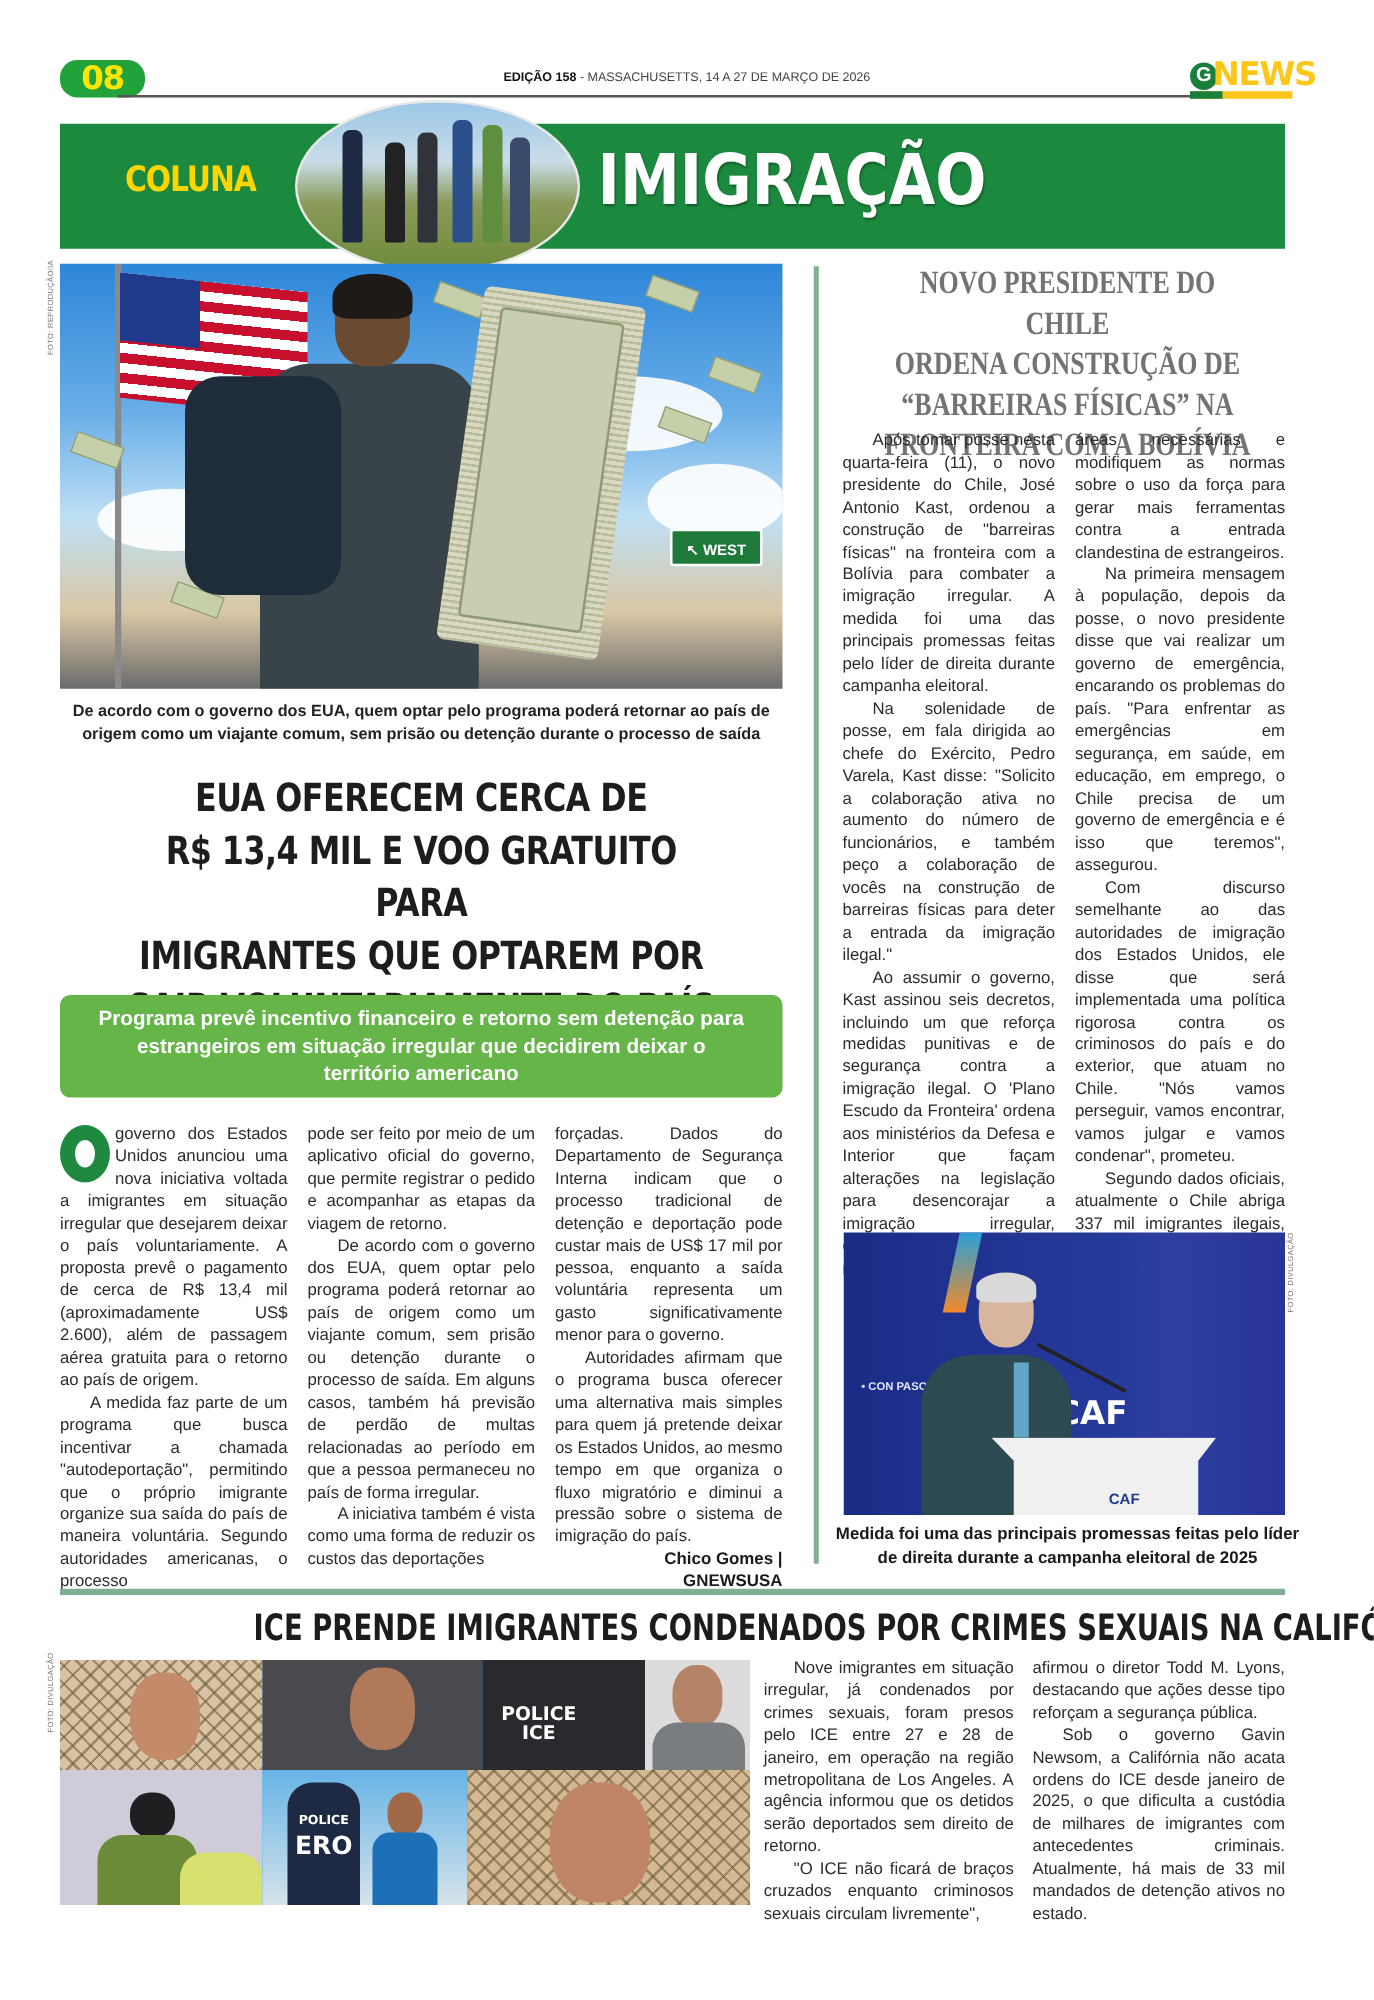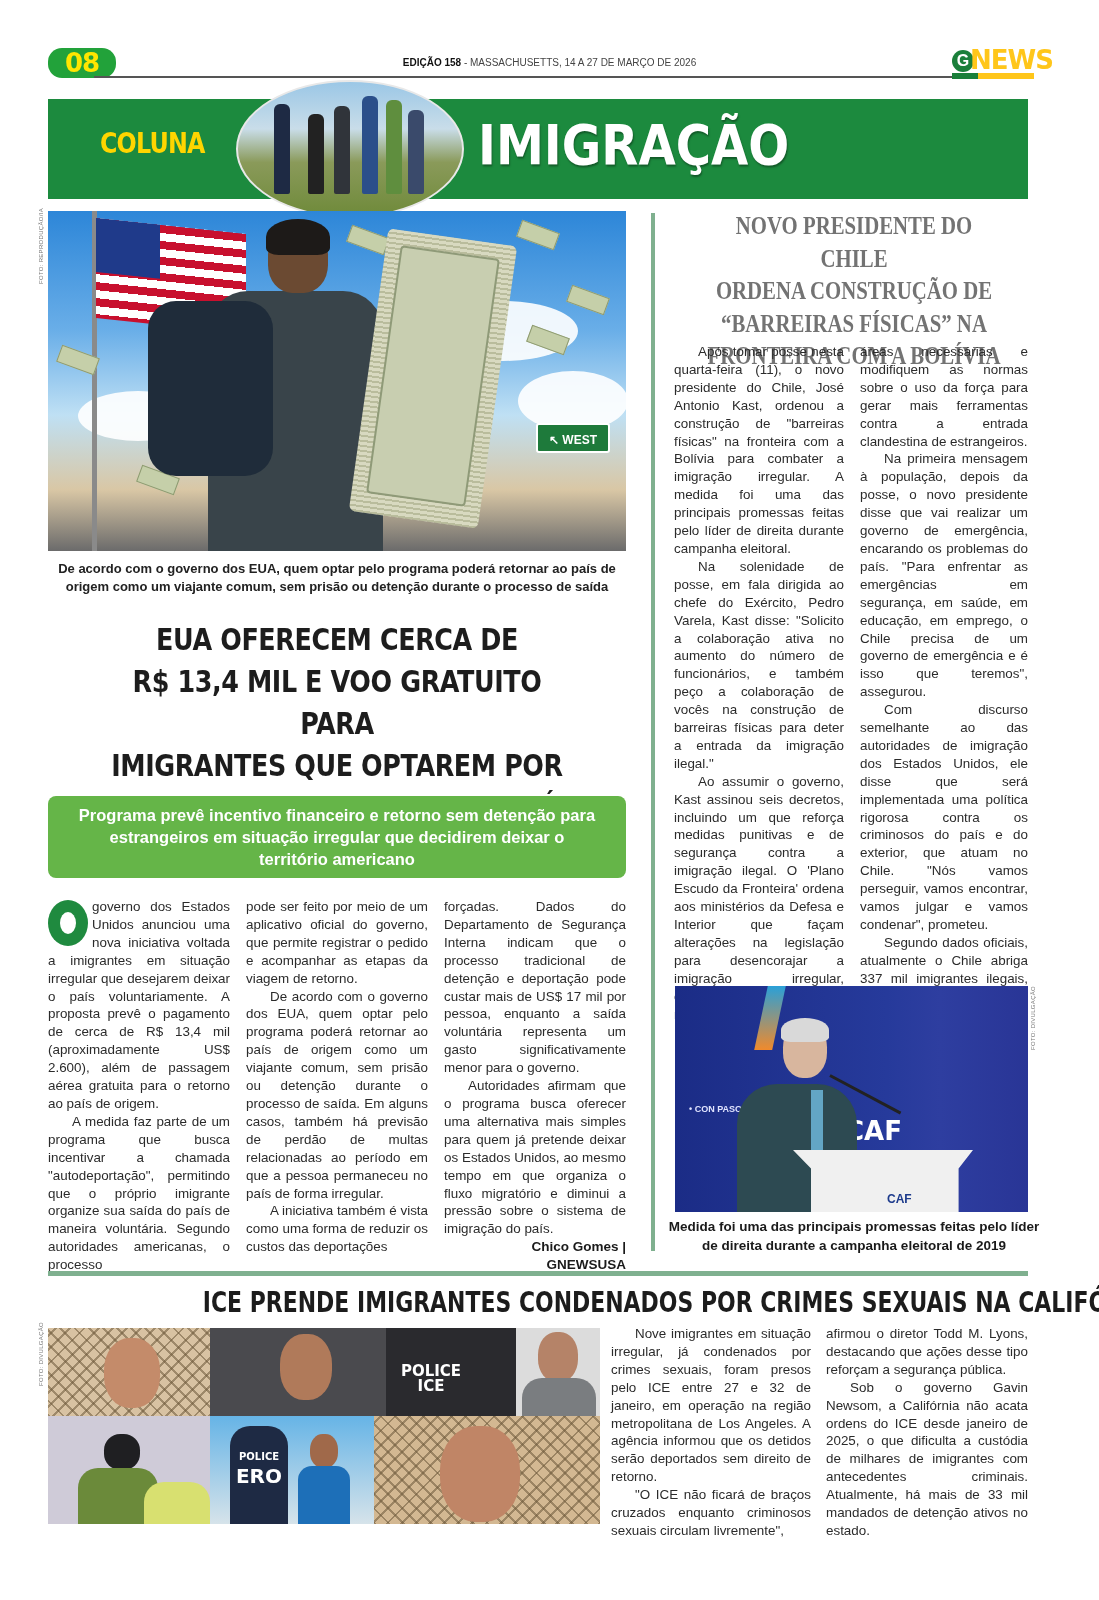--- a/index.html
+++ b/index.html
@@ -184,21 +184,21 @@
   <div class="conpaso">• CON PASO</div>
   <div class="caf">CAF</div>
   <div class="man-body"></div>
   <div class="tie"></div>
   <div class="man-head"></div>
   <div class="man-hair"></div>
   <div class="mic"></div>
   <div class="podium"></div>
   <div class="podium-logo">CAF</div>
 </div>
-<div class="r-caption">Medida foi uma das principais promessas feitas pelo líder de direita durante a campanha eleitoral de 2019</div>
+<div class="r-caption">Medida foi uma das principais promessas feitas pelo líder de direita durante a campanha eleitoral de 2025</div>
 
 <div class="hrule"></div>
 <h2 class="b-headline"><span>ICE PRENDE IMIGRANTES CONDENADOS POR CRIMES SEXUAIS NA CALIFÓRNIA</span></h2>
 
 <div class="photo-credit-v" style="left:38px;top:1386px;">FOTO: DIVULGAÇÃO</div>
 <div class="b-photos">
   <div class="tile fence" style="left:0;top:0;width:162px;height:88px;background-color:#d8c2a2;">
     <div class="face" style="left:56px;top:10px;width:56px;height:70px;background:#c48b6a;"></div>
   </div>
   <div class="tile" style="left:162px;top:0;width:176px;height:88px;background:#4a4a4e;">
@@ -223,19 +223,19 @@
     <div class="tile-label" style="left:20px;top:50px;width:58px;font-size:20px;">ERO</div>
     <div class="face" style="left:100px;top:18px;width:28px;height:34px;background:#a0694a;"></div>
     <div style="position:absolute;left:88px;top:50px;width:52px;height:58px;background:#1d6fb8;border-radius:14px 14px 0 0;"></div>
   </div>
   <div class="tile fence" style="left:326px;top:88px;width:226px;height:108px;background-color:#d3b892;">
     <div class="face" style="left:66px;top:10px;width:80px;height:96px;background:#c08566;"></div>
   </div>
 </div>
 
 <div class="col" style="left:611px;top:1325px;width:200px;">
-  <p>Nove imigrantes em situação irregular, já condenados por crimes sexuais, foram presos pelo ICE entre 27 e 32 de janeiro, em operação na região metropolitana de Los Angeles. A agência informou que os detidos serão deportados sem direito de retorno.</p>
+  <p>Nove imigrantes em situação irregular, já condenados por crimes sexuais, foram presos pelo ICE entre 27 e 28 de janeiro, em operação na região metropolitana de Los Angeles. A agência informou que os detidos serão deportados sem direito de retorno.</p>
   <p>"O ICE não ficará de braços cruzados enquanto criminosos sexuais circulam livremente",</p>
 </div>
 <div class="col" style="left:826px;top:1325px;width:202px;">
   <p class="noindent">afirmou o diretor Todd M. Lyons, destacando que ações desse tipo reforçam a segurança pública.</p>
   <p>Sob o governo Gavin Newsom, a Califórnia não acata ordens do ICE desde janeiro de 2025, o que dificulta a custódia de milhares de imigrantes com antecedentes criminais. Atualmente, há mais de 33 mil mandados de detenção ativos no estado.</p>
 </div>
 
 </body></html>

